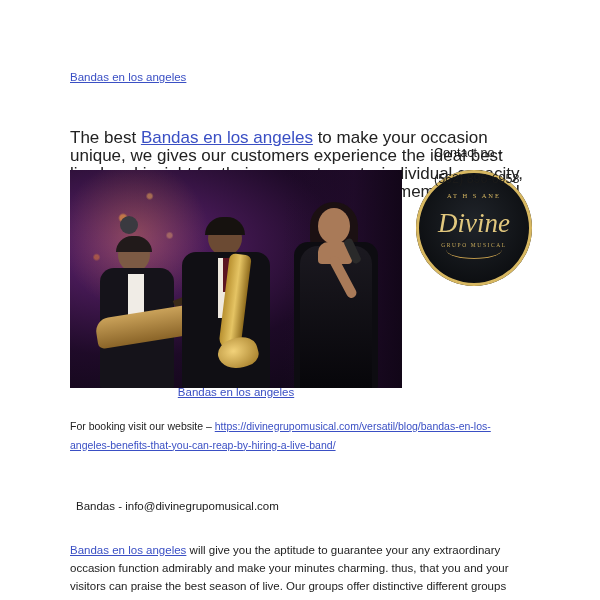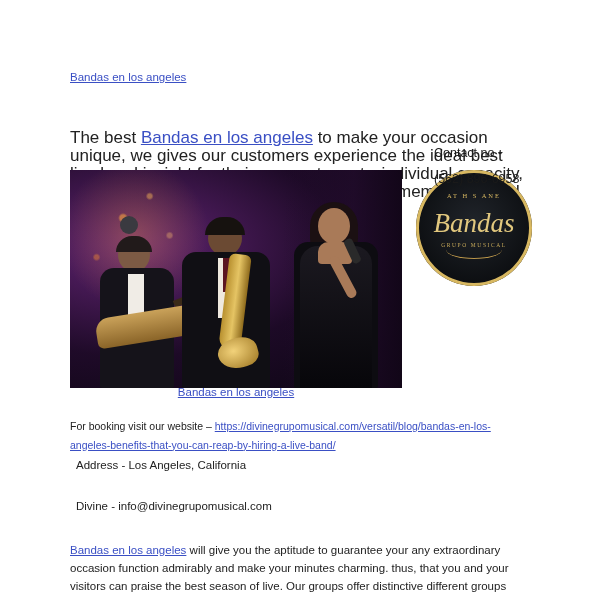--- a/index.html
+++ b/index.html
@@ -290,36 +290,35 @@
         <div class="body"></div>
         <div class="dress"></div>
         <div class="skin"></div>
         <div class="arm"></div>
         <div class="mic"></div>
       </div>
     </div>
 
     <div class="logo-box">
       <div class="small-top">AT  H  S  ANE</div>
-      <div class="word">Bandas</div>
+      <div class="word">Divine</div>
       <div class="swirl"></div>
       <div class="sub">GRUPO MUSICAL</div>
     </div>
   </div>
 
   <div class="contact-block">
     <div>Contact no -</div>
     <div>(562) 896-6958</div>
   </div>
 
   <div class="caption">
     <a class="link">Bandas en los angeles</a>
   </div>
 
   <p class="booking"><span>For booking visit our website – </span><a class="link">https://divinegrupomusical.com/versatil/blog/bandas-en-los-angeles-benefits-that-you-can-reap-by-hiring-a-live-band/</a></p>
 
-  <div class="address">Address - Los Angeles, California</div>
-
-  <div class="email">Divine - info@divinegrupomusical.com</div>
+
+  <div class="email">Bandas - info@divinegrupomusical.com</div>
 
   <p class="body-copy"><a class="link">Bandas en los angeles</a><span> will give you the aptitude to guarantee your any extraordinary occasion function admirably and make your minutes charming. thus, that you and your visitors can praise the best season of live. Our groups offer distinctive different groups designs to customers contingent upon the financial plan, arranging of your occasion and request, we offer best types of assistance, we're a chief Los Angeles, California region. </span></p>
 
 </div>
 
 </body></html>

